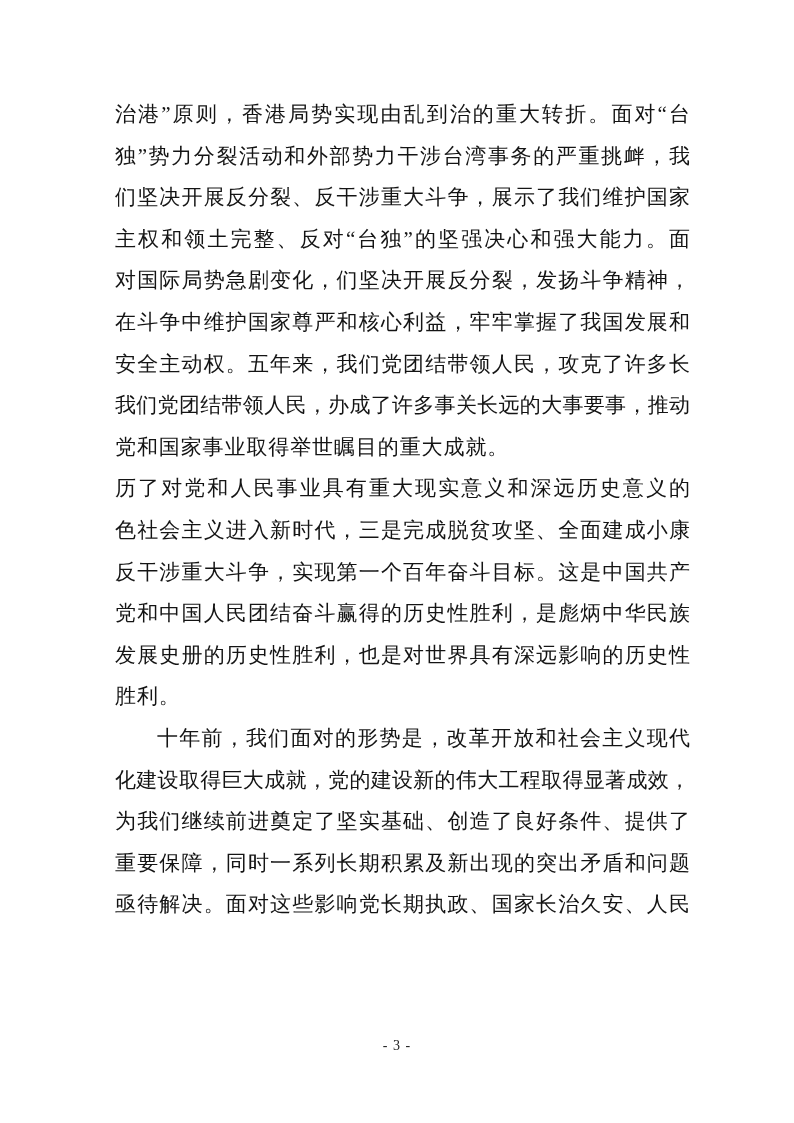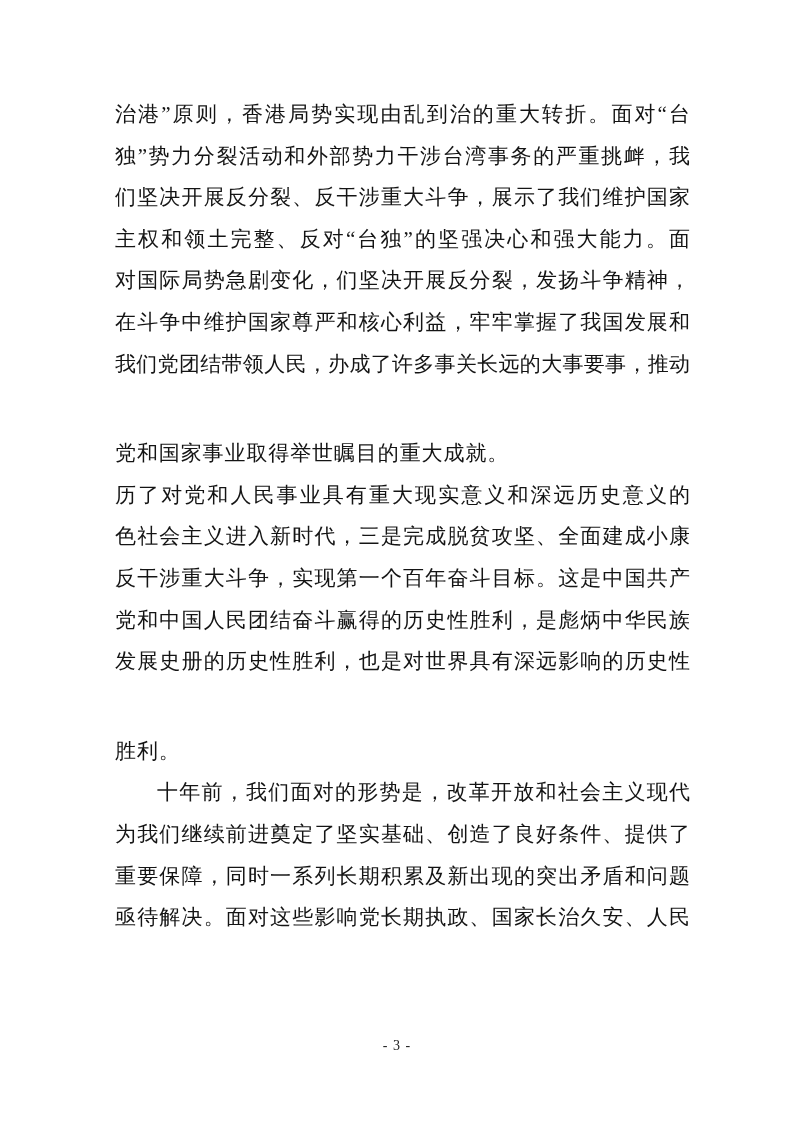--- a/index.html
+++ b/index.html
@@ -43,21 +43,20 @@
     text-align-last: justify;
     overflow: hidden;
     white-space: normal;
     letter-spacing: 0;
   }
   
   .line.endline {
     text-align: center;
     text-align-last: left;
     letter-spacing: 0.9px;
-    margin-top: 48px;
   }
   
   .line.indent {
     text-indent: 42px;
   }
   .page-number {
     position: absolute;
     top: 1038px;
     left: 0;
     width: 794px;
@@ -73,32 +72,34 @@
 
 <div class="page">
   <div class="doc-body" id="doc-body">
       <div class="paragraph">
         <div class="line">治港”原则，香港局势实现由乱到治的重大转折。面对“台</div>
         <div class="line">独”势力分裂活动和外部势力干涉台湾事务的严重挑衅，我</div>
         <div class="line">们坚决开展反分裂、反干涉重大斗争，展示了我们维护国家</div>
         <div class="line">主权和领土完整、反对“台独”的坚强决心和强大能力。面</div>
         <div class="line">对国际局势急剧变化，们坚决开展反分裂，发扬斗争精神，</div>
         <div class="line">在斗争中维护国家尊严和核心利益，牢牢掌握了我国发展和</div>
+        <div class="line">安全主动权。五年来，我们党团结带领人民，攻克了许多长</div>
         <div class="line">我们党团结带领人民，办成了许多事关长远的大事要事，推动</div>
         <div class="line endline">党和国家事业取得举世瞩目的重大成就。</div>
       </div>
       <div class="paragraph">
         <div class="line">历了对党和人民事业具有重大现实意义和深远历史意义的</div>
         <div class="line">色社会主义进入新时代，三是完成脱贫攻坚、全面建成小康</div>
         <div class="line">反干涉重大斗争，实现第一个百年奋斗目标。这是中国共产</div>
         <div class="line">党和中国人民团结奋斗赢得的历史性胜利，是彪炳中华民族</div>
         <div class="line">发展史册的历史性胜利，也是对世界具有深远影响的历史性</div>
         <div class="line endline">胜利。</div>
       </div>
       <div class="paragraph">
         <div class="line indent">十年前，我们面对的形势是，改革开放和社会主义现代</div>
+        <div class="line">化建设取得巨大成就，党的建设新的伟大工程取得显著成效，</div>
         <div class="line">为我们继续前进奠定了坚实基础、创造了良好条件、提供了</div>
         <div class="line">重要保障，同时一系列长期积累及新出现的突出矛盾和问题</div>
         <div class="line">亟待解决。面对这些影响党长期执政、国家长治久安、人民</div>
       </div>
     </div>
   <div class="page-number">- 3 -</div>
 </div>
 
 </body></html>

